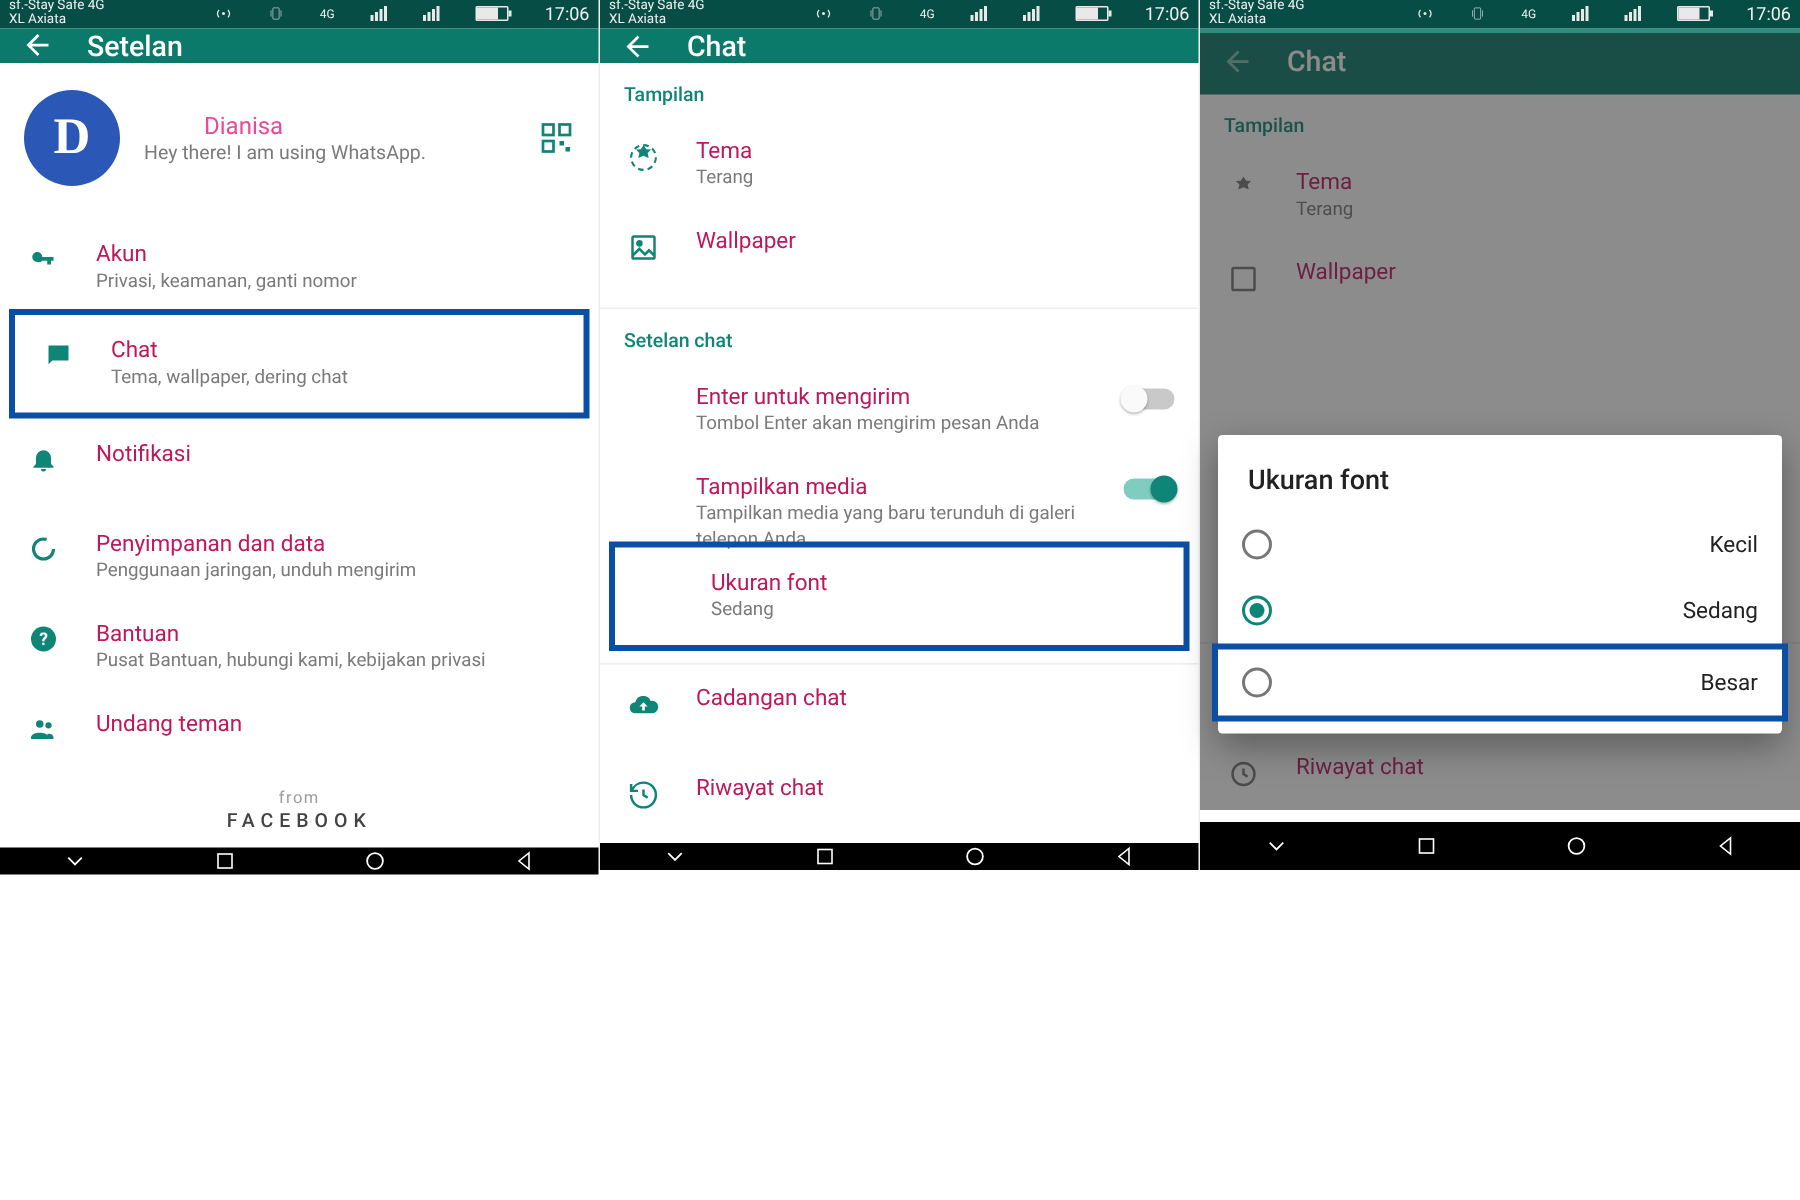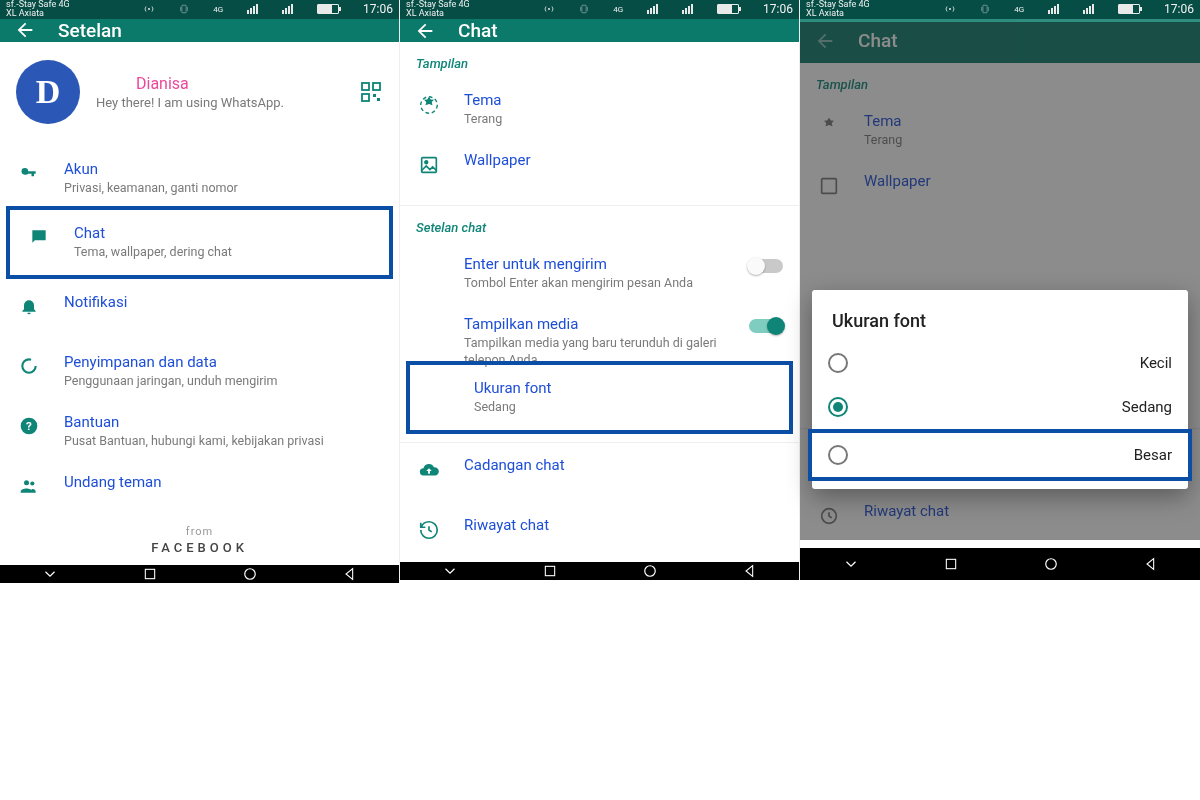--- a/index.html
+++ b/index.html
@@ -33,25 +33,25 @@
   .profile .sub { font-size:13px; color:#7a7a7a; margin-top:2px; }
   .qr { color:#0e8577; }
 
   .divider { height:1px; background:#eee; }
 
   
   .item { display:flex; align-items:flex-start; padding:14px 16px; gap:22px; min-height:60px; }
   .item .icon { width:26px; display:flex; justify-content:center; padding-top:3px; color:#0e8577; }
   .item .icon.gray { color:#8a8a8a; }
   .item .txt { flex:1; }
-  .item .ttl { font-size:15px; color:#1d4ed8; }
+  .item .ttl { font-size:15px; color:#be185d; }
   .item .sub { font-size:12.5px; color:#7a7a7a; margin-top:2px; line-height:1.35; }
   .item .trail { padding-top:4px; }
 
-  .section-label { font-size:13px; color:#0e8577; font-weight:500; padding:14px 16px 6px;font-style:italic; }
+  .section-label { font-size:13px; color:#0e8577; font-weight:500; padding:14px 16px 6px; }
 
   .highlight { border:4px solid #0b4ea5; margin:0 6px; }
 
   
   .switch { width:34px; height:14px; border-radius:10px; position:relative; }
   .switch.off { background:#c9c9c9; }
   .switch.off .knob { background:#f5f5f5; right:auto; left:-2px; }
   .switch.on { background:#7fcdc0; }
   .switch .knob { width:18px; height:18px; border-radius:50%; position:absolute; top:-2px; right:-2px; background:#0e8577; box-shadow:0 1px 2px rgba(0,0,0,.3); }
   .switch.off .knob { background:#fafafa; }

